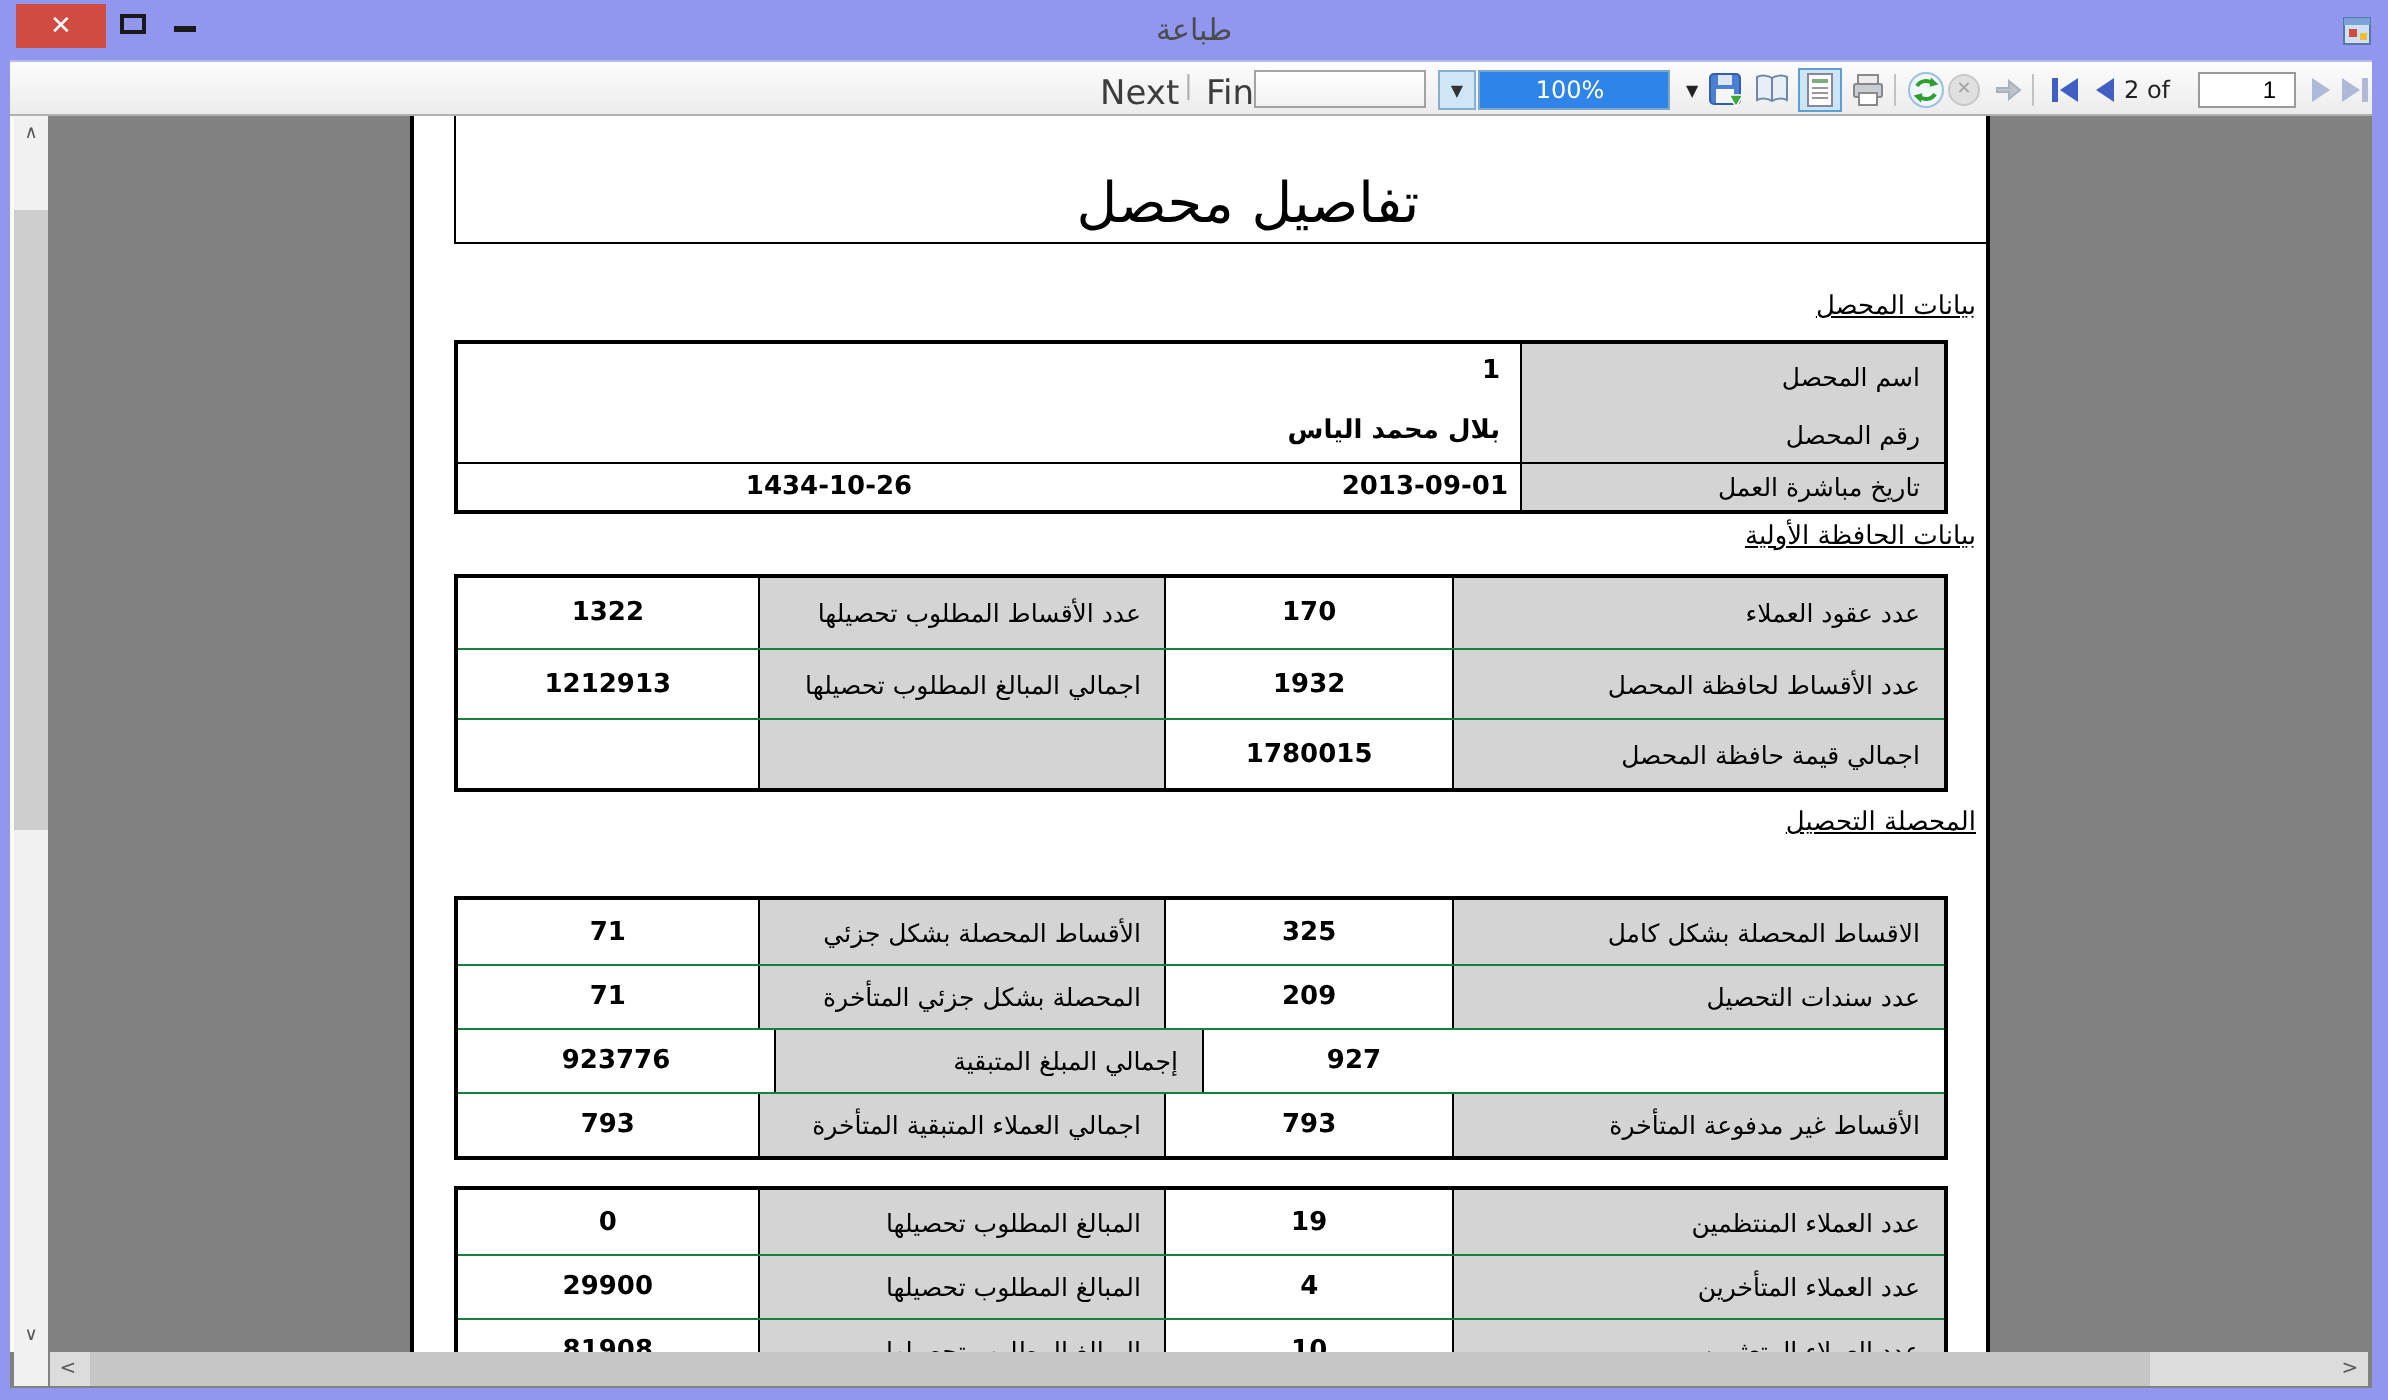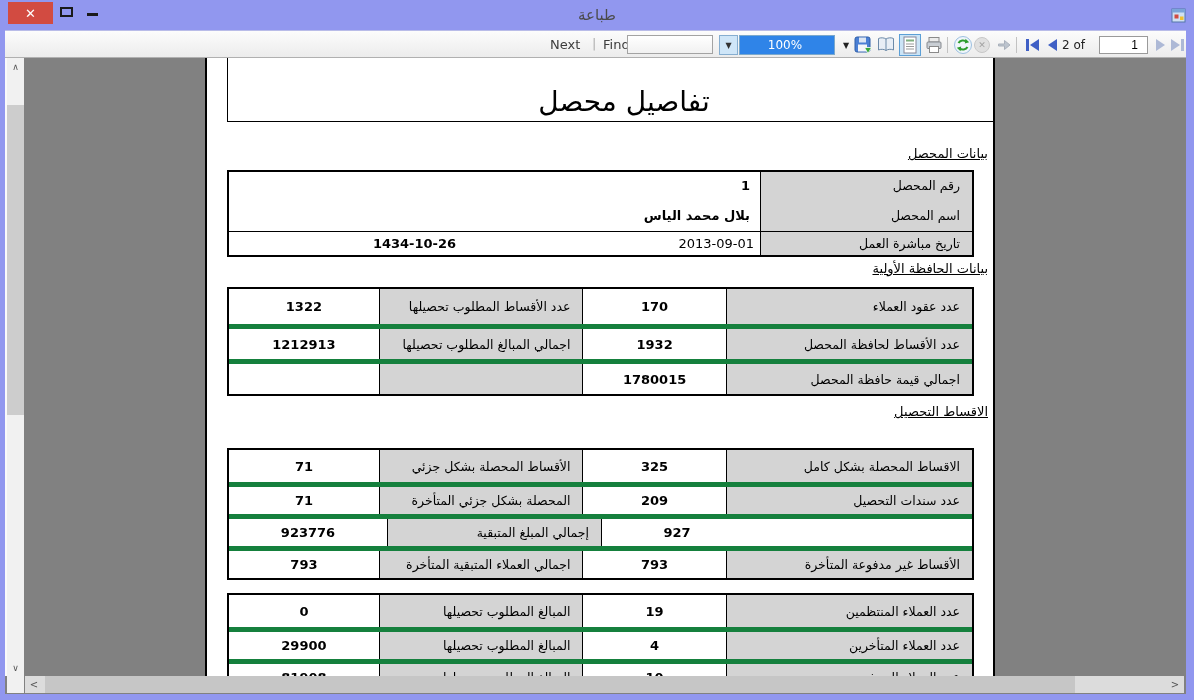--- a/index.html
+++ b/index.html
@@ -14,21 +14,21 @@
   .max-glyph { display:block; width:13px; height:10px; border:2px solid #1a1a1a; }
   .min-btn { position:absolute; left:87px; top:13px; width:12px; height:4px; }
   .min-glyph { display:block; width:11px; height:3px; background:#1a1a1a; }
   .win-title { position:absolute; left:0; right:0; top:6px; text-align:center; font-size:15px; color:#4b4b4b; }
   .app-icon { position:absolute; right:8px; top:8px; width:15px; height:15px; }
 
   
   .frame { position:absolute; left:5px; top:30px; right:8px; bottom:6px; background:#fff; }
   .toolbar { position:absolute; left:0; top:0; right:0; height:28px;
              background:linear-gradient(#fcfcfc,#ececec); border-top:1px solid #b9bce8; border-bottom:1px solid #b0b0b0; }
-  .tb-label { position:absolute; top:6px; font-size:13px; color:#3c3c3c; cursor:pointer;text-align:center; }
+  .tb-label { position:absolute; top:6px; font-size:17px; color:#3c3c3c; cursor:pointer;text-align:center; }
   .tb-sep { position:absolute; top:5px; font-size:13px; color:#b0b0b0; }
   .find-input { position:absolute; left:622px; top:4px; width:86px; height:19px; border:1px solid #a3a3a3; background:linear-gradient(#fff,#f1f1f1); font-size:12px; padding:0 4px; }
   .zoom-drop { position:absolute; left:714px; top:4px; width:19px; height:20px; background:#cfe6f8; border:1px solid #86aed0; color:#333; font-size:8px; display:flex; align-items:center; justify-content:center; cursor:pointer; }
   .zoom-text { position:absolute; left:734px; top:4px; width:96px; height:20px; background:#2f84e8; border:1px solid #7aa8cc; color:#fff; font-size:12px; text-align:center; padding:2px 4px 0 0; }
   .export-caret { position:absolute; left:838px; top:10px; font-size:8px; color:#222; }
   .tb-icon { position:absolute; top:4px; width:20px; height:20px; cursor:pointer; }
   .layout-toggle { position:absolute; left:894px; top:3px; width:22px; height:22px; border:1px solid #5c9fd6; background:#cbe4f6; display:flex; align-items:center; justify-content:center; }
   .vsep { position:absolute; top:6px; width:1px; height:16px; background:#c2c2c2; }
   .nav-btn { position:absolute; top:8px; display:flex; align-items:center; gap:1px; cursor:pointer; }
   .tri-l { width:0; height:0; border-top:6px solid transparent; border-bottom:6px solid transparent; border-right:9px solid #3f5fc5; }
@@ -53,41 +53,41 @@
   .corner { position:absolute; left:2px; top:618px; width:17px; height:17px; background:#f1f1f1; }
 
   
   .page { position:absolute; left:200px; top:0; width:790px; height:618px; background:#fff;
           border-left:2px solid #000; border-right:2px solid #000; overflow:hidden; }
   .title-box { position:absolute; left:20px; top:-14px; width:794px; height:78px; border:1px solid #000; }
   .rpt-title { position:absolute; left:0; right:0; top:40px; text-align:center; direction:rtl; font-size:28px; color:#000; }
   .sec-head { position:absolute; right:5px; direction:rtl; font-size:13px; color:#000; text-decoration:underline; }
 
   .dtable { position:absolute; left:20px; width:747px; border:2px solid #000; background:#fff;text-align:right; }
-  .trow { display:flex; border-top:5px solid #15803d; }
+  .trow { display:flex; border-top:1px solid #15803d; }
   .trow:first-child { border-top:none; }
   .t2 .trow { height:35px; } .t3 .trow { height:32px; } .t4 .trow { height:32px; }
   .cell { display:flex; align-items:center; font-size:13px; }
   .vcell { width:158px; justify-content:center; font-weight:bold; }
   .vr { width:150px; }
   .lcell { background:#d4d4d4; direction:rtl; padding-right:12px; font-size:12.5px; }
   .lcell-mid { width:215px; border-left:1px solid #000; border-right:1px solid #000; }
   .lcell-r { width:259px; border-left:1px solid #000; }
 
   
   .t1 { position:absolute; left:20px; top:112px; width:747px; border:2px solid #000; }
   .t1-rowA { display:flex; height:59px; }
   .t1-rowB { display:flex; height:24px; border-top:1px solid #000; }
   .t1-white { width:531px; display:flex; flex-direction:column; }
   .t1-labelcol { width:212px; background:#d4d4d4; border-left:1px solid #000; display:flex; flex-direction:column; }
   .t1-label { direction:rtl; padding-right:12px; font-size:12.5px; display:flex; align-items:center; }
   .t1-val { direction:rtl; padding-right:10px; font-weight:bold; font-size:13px; display:flex; align-items:center; justify-content:flex-start; }
   .la { height:27px; } .lb { height:32px; }
   .t1-hijri { width:371px; display:flex; align-items:center; justify-content:center; font-weight:bold; font-size:13px; }
-  .t1-greg { width:160px; display:flex; align-items:center; justify-content:flex-end; padding-right:6px; font-weight:normal; font-size:13px; }
+  .t1-greg { width:160px; display:flex; align-items:center; justify-content:flex-end; padding-right:6px; font-weight:bold; font-size:13px; }
   .t1-lb3 { flex:1; background:#d4d4d4; border-left:1px solid #000; direction:rtl; padding-right:12px; font-size:12.5px; display:flex; align-items:center; }
 </style>
 </head>
 <body>
 
 <div class="window">
 
   <div class="titlebar">
     <div class="close-btn">
       <span>✕</span>
@@ -191,22 +191,22 @@
 
         <div class="sec-head" style="top:88px">بيانات المحصل</div>
 
         <div class="t1">
           <div class="t1-rowA">
             <div class="t1-white">
               <div class="t1-val la">1</div>
               <div class="t1-val lb">بلال محمد الياس</div>
             </div>
             <div class="t1-labelcol">
+              <div class="t1-label lb">اسم المحصل</div>
               <div class="t1-label la">رقم المحصل</div>
-              <div class="t1-label lb">اسم المحصل</div>
             </div>
           </div>
           <div class="t1-rowB">
             <div class="t1-hijri">1434-10-26</div>
             <div class="t1-greg">2013-09-01</div>
             <div class="t1-lb3">تاريخ مباشرة العمل</div>
           </div>
         </div>
 
         <div class="sec-head" style="top:203px">بيانات الحافظة الأولية</div>
@@ -224,21 +224,21 @@
               <div class="cell lcell lcell-r">عدد الأقساط لحافظة المحصل</div>
             </div>
             <div class="trow">
               <div class="cell vcell"></div>
               <div class="cell lcell lcell-mid"></div>
               <div class="cell vcell vr">1780015</div>
               <div class="cell lcell lcell-r">اجمالي قيمة حافظة المحصل</div>
             </div>
           </div>
 
-        <div class="sec-head" style="top:346px">الاقساط التحصيل</div>
+        <div class="sec-head" style="top:346px">المحصلة التحصيل</div>
         <div class="dtable t3" style="top:390px">
             <div class="trow">
               <div class="cell vcell">71</div>
               <div class="cell lcell lcell-mid">الأقساط المحصلة بشكل جزئي</div>
               <div class="cell vcell vr">325</div>
               <div class="cell lcell lcell-r">الاقساط المحصلة بشكل كامل</div>
             </div>
             <div class="trow">
               <div class="cell vcell">71</div>
               <div class="cell lcell lcell-mid">المحصلة بشكل جزئي المتأخرة</div>

